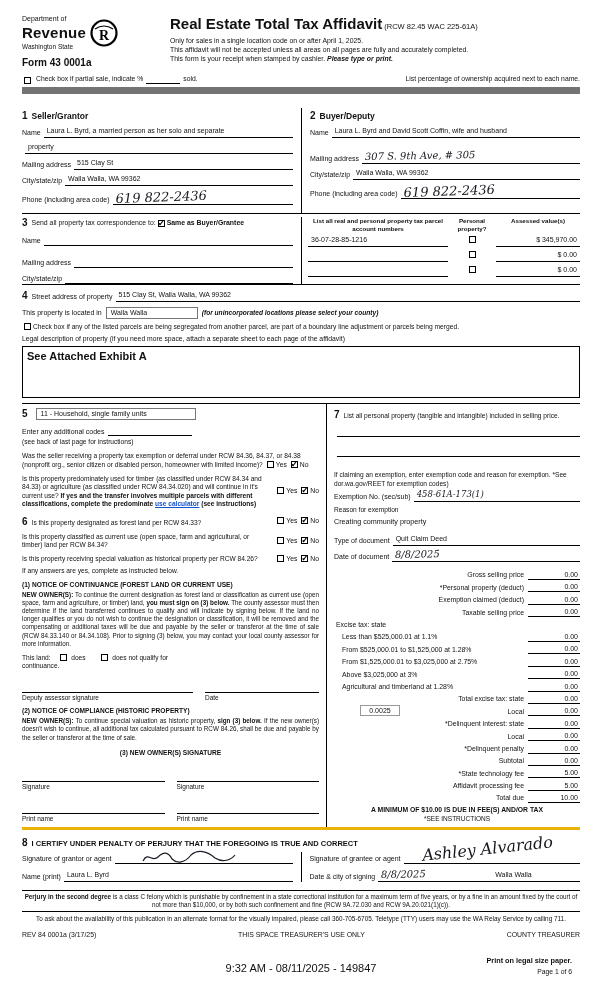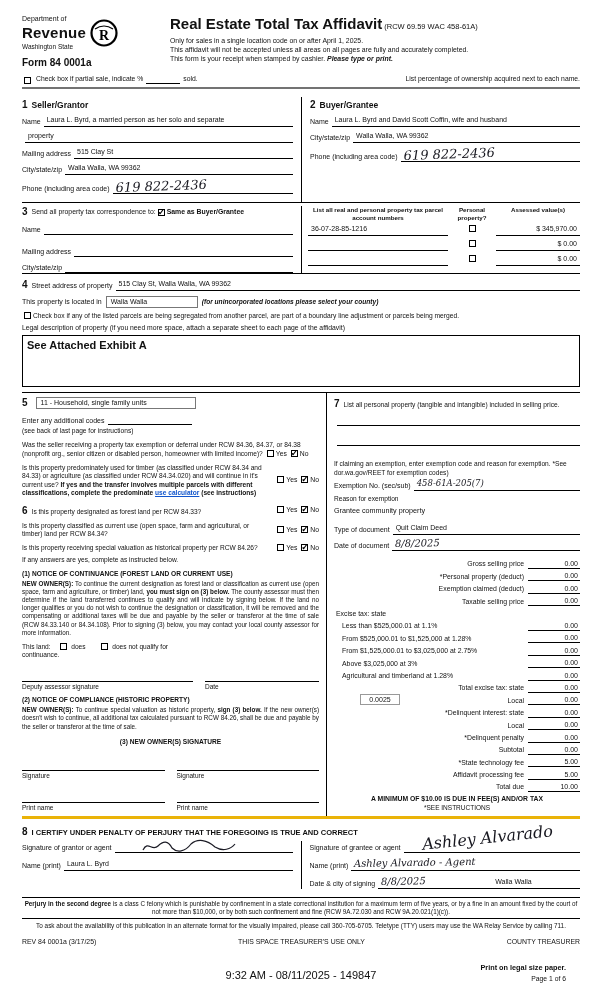--- a/index.html
+++ b/index.html
@@ -38,21 +38,21 @@
   .fr { display:flex; align-items:flex-end; margin-top:6px; }
   .lbl { white-space:nowrap; font-size:7px; flex:none; }
   .fl { flex:1 1 auto; border-bottom:1px solid #000; height:10px; position:relative; margin-left:3px; }
   .v { position:absolute; left:3px; bottom:1px; white-space:nowrap; font-size:7px; }
   .hw { font-family:"DejaVu Serif", serif; font-style:italic; color:#17171f; }
   .hw-lg { font-size:13px; bottom:-3px; transform:rotate(-2deg); transform-origin:left bottom; }
   .hw-md { font-size:10px; bottom:-1px; transform:rotate(-1deg); transform-origin:left bottom; }
   .num { font-weight:bold; font-size:10px; margin-right:4px; }
   .sec-t { font-weight:bold; font-size:8.5px; }
   
-  .sec12 { display:flex; border-top:2px solid #737373; padding-top:8px;justify-content:center; }
+  .sec12 { display:flex; border-top:7px solid #737373; padding-top:14px;justify-content:center; }
   .col { width:50%; padding:2px 8px 8px 0; }
   .colR { border-left:1px solid #000; padding-left:8px; padding-right:0; }
   
   .sec3 { display:flex; border-top:1px solid #000; padding-top:3px; }
   .s3l { width:50%; padding-right:8px; }
   .s3r { width:50%; border-left:1px solid #000; padding-left:6px; }
   .s3-head { display:flex; align-items:center; flex-wrap:nowrap; font-size:6.9px; }
   .pt-head { display:flex; font-weight:bold; font-size:6.2px; text-align:center; line-height:1.2; }
   .pt-c1 { width:140px; flex:none; }
   .pt-c2 { width:48px; flex:none; }
@@ -102,21 +102,21 @@
   .s8col.rt { border-left:1px solid #000; padding-left:8px; padding-right:0; }
   .s8col .fr { margin-top:8px; }
   .scrawl { position:absolute; left:26px; bottom:-2px; }
   .grantee-scrawl { position:absolute; left:18px; top:-15px; font-family:"DejaVu Serif", serif; font-style:italic; font-size:16px; color:#17171f; transform:rotate(-6deg); white-space:nowrap; z-index:2; }
   
   .foot1 { border-top:1px solid #000; border-bottom:1px solid #000; margin-top:8px; padding:2px 2px; font-size:6.3px; text-align:center; line-height:1.3; }
   .foot2 { text-align:center; font-size:6.4px; margin-top:3px; line-height:1.3; }
   .foot3 { display:flex; justify-content:space-between; align-items:flex-start; font-size:6.9px; margin-top:8px; }
   .bottom { position:relative; margin-top:22px; text-align:center; }
   .timestamp { font-size:11px; }
-  .bottom-right { position:absolute; right:14px; top:-6px; text-align:right; }
+  .bottom-right { position:absolute; right:8px; top:-6px; text-align:right; }
   .printnote { font-weight:bold; font-size:7.3px; }
   .pagenum { font-size:6.8px; margin-top:3px; }
 </style>
 </head>
 <body>
 
 <div class="page">
 
   <div class="hdr">
     <div class="hdr-left">
@@ -125,26 +125,26 @@
           <div class="d1">Department of</div>
           <div class="d2">Revenue</div>
           <div class="d3">Washington State</div>
         </div>
         <svg class="logo" width="28" height="28" viewBox="0 0 28 28">
           <circle cx="14" cy="14" r="12.5" fill="none" stroke="#000" stroke-width="2.2"></circle>
           <path d="M5 10 Q14 4 23 10" fill="none" stroke="#000" stroke-width="1.2"></path>
           <text x="14" y="21" font-size="14" font-weight="bold" text-anchor="middle" font-family="Liberation Serif, serif">R</text>
         </svg>
       </div>
-      <div class="form-num">Form 84 0001a</div>
+      <div class="form-num">Form 43 0001a</div>
     </div>
     <div class="hdr-right">
       <div class="title-row">
         <span class="title">Real Estate Total Tax Affidavit</span>
-        <span class="title-suffix">(RCW 69.59 WAC 458-61A)</span>
+        <span class="title-suffix">(RCW 82.45 WAC 225-61A)</span>
       </div>
       <div class="note">Only for sales in a single location code on or after April 1, 2025.</div>
       <div class="note">This affidavit will not be accepted unless all areas on all pages are fully and accurately completed.</div>
       <div class="note">
         <span>This form is your receipt when stamped by cashier.</span>
         <span class="bi">Please type or print.</span>
       </div>
     </div>
   </div>
 
@@ -185,25 +185,31 @@
           </span>
       </div>
       <div class="fr" style="margin-top:9px;">
         <span class="lbl">Phone (including area code)</span>
         <span class="fl">
             <span class="v hw hw-lg">619 822-2436</span>
           </span>
       </div>
     </div>
     <div class="col colR">
-      <div><span class="num">2</span><span class="sec-t">Buyer/Grantee</span></div>
+      <div><span class="num">2</span><span class="sec-t">Buyer/Deputy</span></div>
       <div class="fr">
         <span class="lbl">Name</span>
         <span class="fl">
             <span class="v">Laura L. Byrd and David Scott Coffin, wife and husband</span>
+          </span>
+      </div>
+      <div class="fr" style="margin-top:16px;">
+        <span class="lbl">Mailing address</span>
+        <span class="fl">
+            <span class="v hw hw-md" style="bottom:0">307 S. 9th Ave, # 305</span>
           </span>
       </div>
       <div class="fr">
         <span class="lbl">City/state/zip</span>
         <span class="fl">
             <span class="v">Walla Walla, WA 99362</span>
           </span>
       </div>
       <div class="fr" style="margin-top:9px;">
         <span class="lbl">Phone (including area code)</span>
@@ -411,25 +417,25 @@
           <span class="fl"></span>
         </div>
       <div class="fr" style="margin-top:10px;">
           <span class="fl"></span>
         </div>
 
       <div class="qtext" style="margin-top:14px;">If claiming an exemption, enter exemption code and reason for exemption. *See dor.wa.gov/REET for exemption codes)</div>
       <div class="fr" style="margin-top:4px;">
         <span class="lbl">Exemption No. (sec/sub)</span>
         <span class="fl">
-            <span class="v hw" style="font-size:8.5px;">458-61A-205(7)</span>
+            <span class="v hw" style="font-size:8.5px;">458-61A-173(1)</span>
           </span>
       </div>
       <div class="qtext" style="margin-top:4px;">Reason for exemption</div>
-      <div style="font-size:7.2px; margin-top:2px;">Grantee community property</div>
+      <div style="font-size:7.2px; margin-top:2px;">Creating community property</div>
 
       <div class="fr" style="margin-top:10px;">
         <span class="lbl">Type of document</span>
         <span class="fl">
             <span class="v">Quit Claim Deed</span>
           </span>
       </div>
       <div class="fr">
         <span class="lbl">Date of document</span>
         <span class="fl">
@@ -540,26 +546,20 @@
         </div>
       </div>
       <div class="s8col rt">
         <div class="fr" style="margin-top:2px;">
           <span class="lbl">Signature of grantee or agent</span>
           <span class="fl">
             <span class="grantee-scrawl">Ashley Alvarado</span>
           </span>
         </div>
         <div class="fr">
-          <span class="lbl">Name (print)</span>
-          <span class="fl">
-              <span class="v hw hw-md">Ashley Alvarado - Agent</span>
-            </span>
-        </div>
-        <div class="fr">
           <span class="lbl">Date &amp; city of signing</span>
           <span class="fl">
             <span class="v hw hw-md">8/8/2025</span>
             <span class="v" style="left:58%;">Walla Walla</span>
           </span>
         </div>
       </div>
     </div>
   </div>
 

